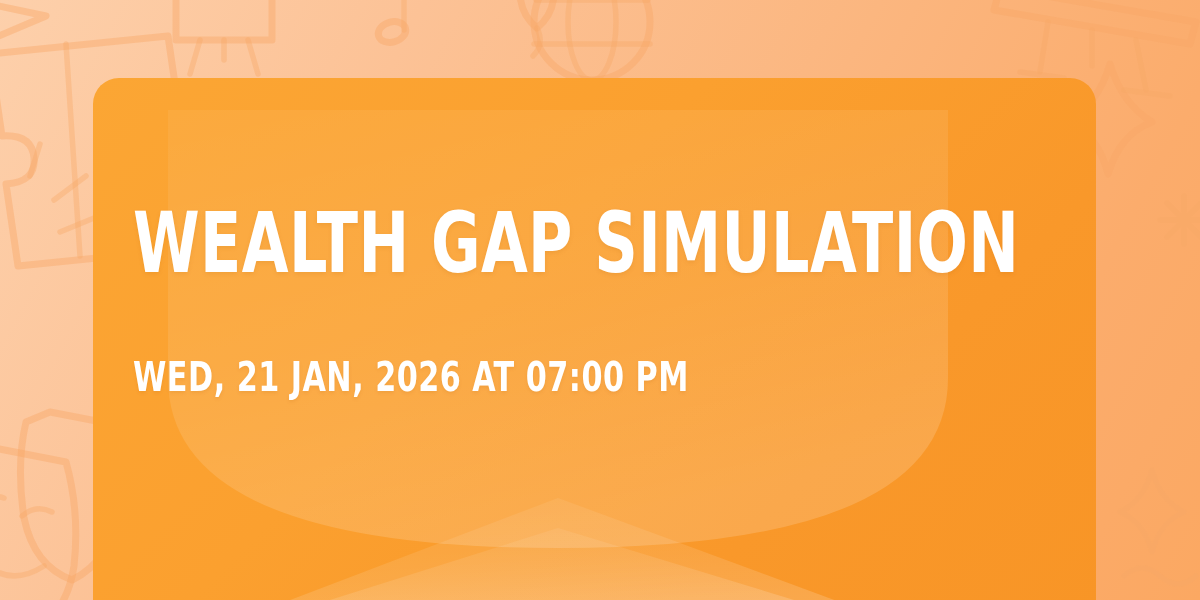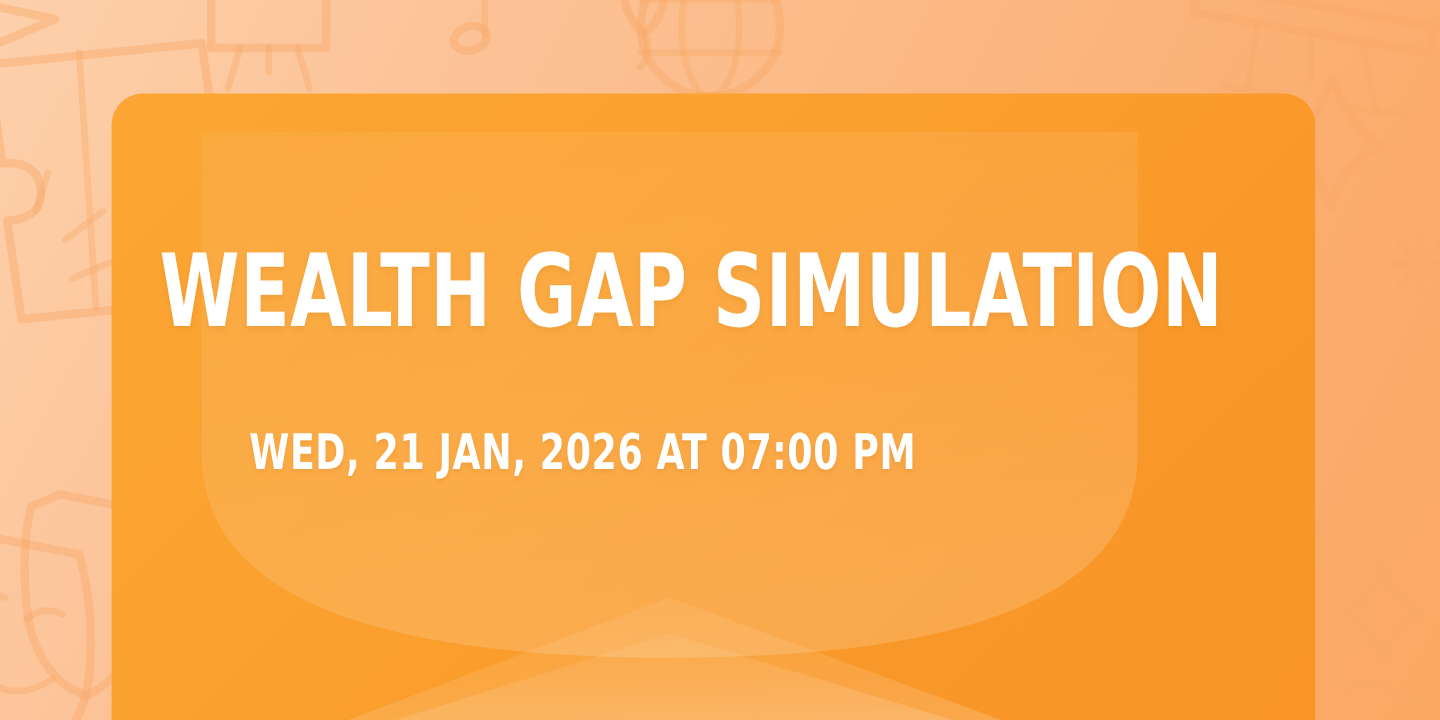--- a/index.html
+++ b/index.html
@@ -187,18 +187,18 @@
         </linearGradient>
       </defs>
 
       <path fill="url(#sheenGrad)" d="M75 32 L855 32 L855 300 Q855 470 465 470 Q75 470 75 300 Z"></path>
 
       <path fill="url(#sheenGrad)" d="M150 540 L465 420 L790 540 Z"></path>
 
       <path fill="url(#sheenGrad)" d="M180 540 L465 450 L760 540 Z"></path>
     </svg>
 
-    <div id="text-block" style="left:40px; top:118px;text-align:center;">
+    <div id="text-block" style="left:40px; top:118px;">
       <h1 id="event-title">WEALTH GAP SIMULATION</h1>
       <p id="event-datetime">WED, 21 JAN, 2026 AT 07:00 PM</p>
     </div>
   </div>
 </div>
 
 </body></html>

